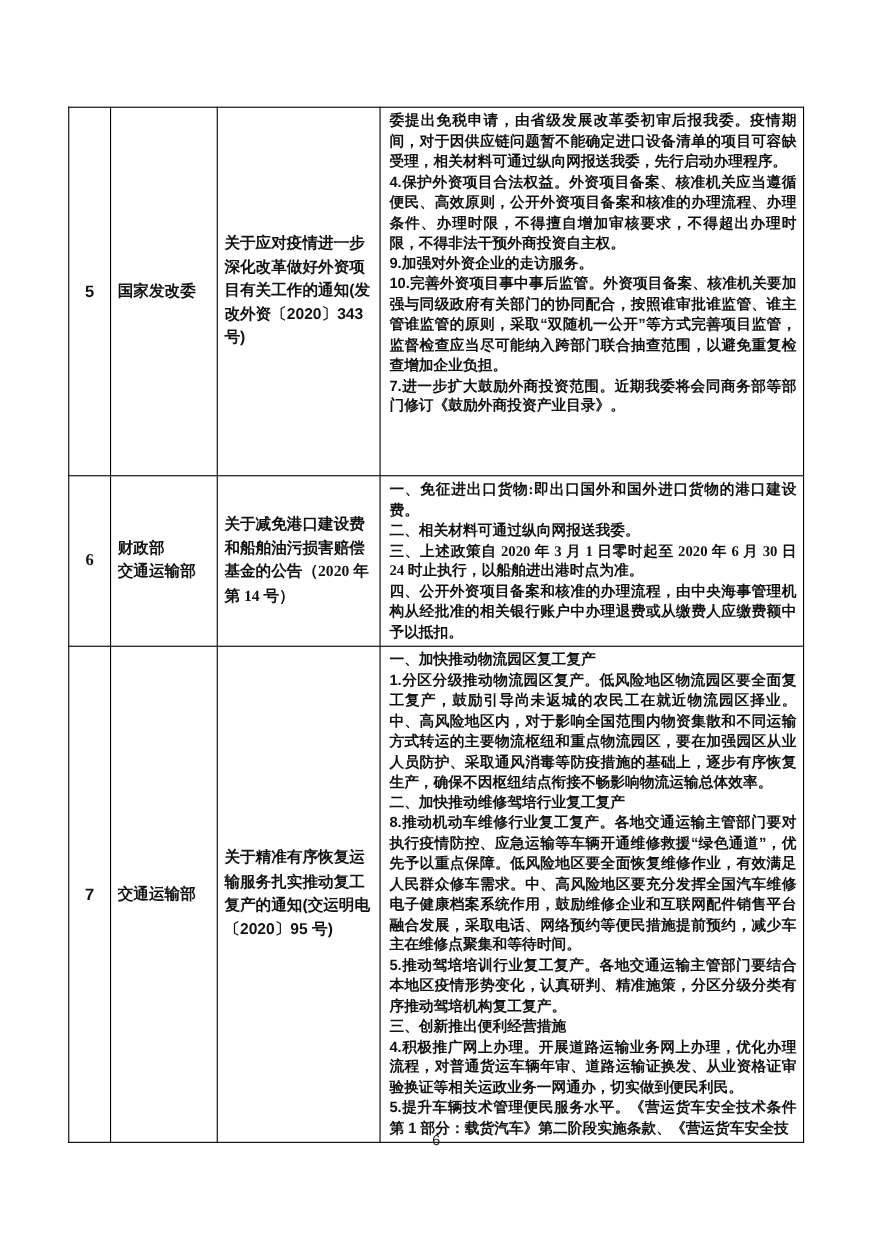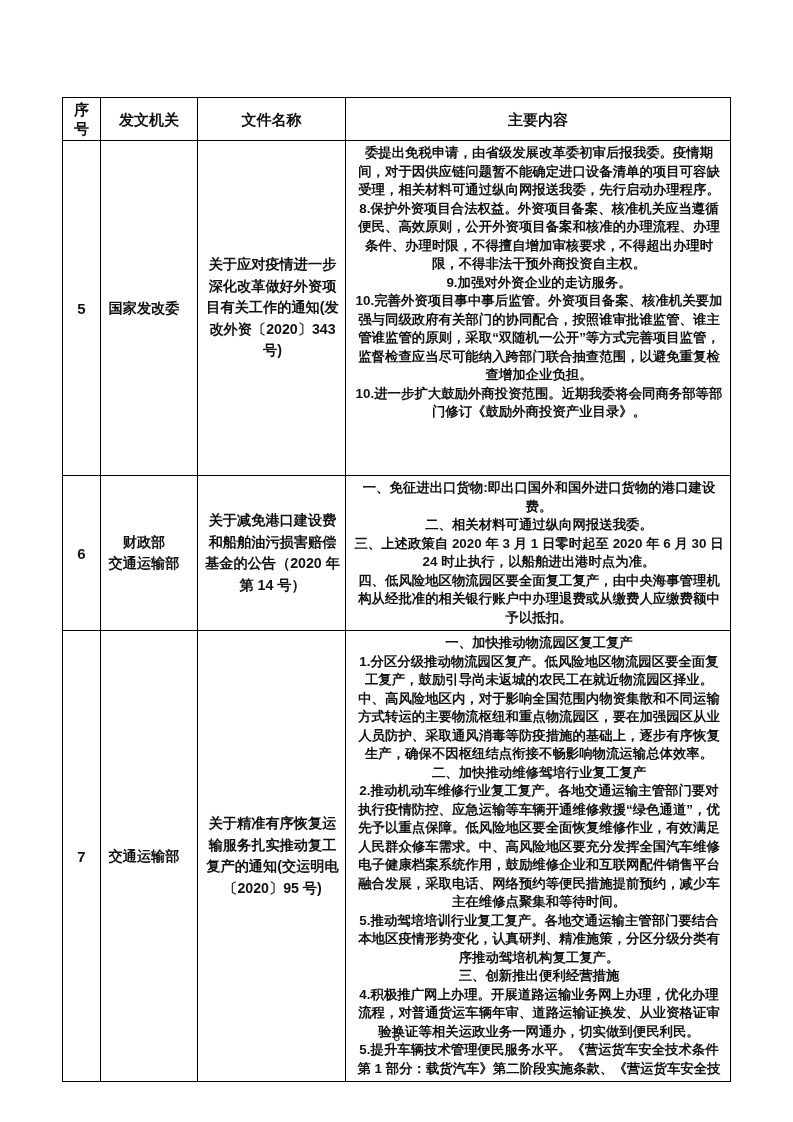--- a/index.html
+++ b/index.html
@@ -22,21 +22,20 @@
     table-layout: fixed;
   }
   table.doc-table col.c1 { width: 38px; }
   table.doc-table col.c2 { width: 97px; }
   table.doc-table col.c3 { width: 148px; }
   table.doc-table col.c4 { width: 385px; }
   table.doc-table td {
     border: 1.6px solid #000;
     box-sizing: border-box;
     overflow: hidden;
-    text-align: center;
   }
   tr.hdr td {
     height: 43px;
     text-align: center;
     vertical-align: middle;
     font-weight: 700;
     font-size: 15px;
     line-height: 19px;
   }
   .hdr-narrow span {
@@ -69,21 +68,21 @@
     vertical-align: top;
     padding: 3px 6px 3px 8px;
     font-weight: 700;
     font-size: 13.4px;
     line-height: 18.5px;
     text-align: justify;
     text-justify: inter-character;
   }
   td.content-cell p { margin: 0; }
   .row5 td { height: 335px; }
-  .row6 td { height: 147px; }
+  .row6 td { height: 147px; font-family: Liberation Serif, serif; }
   .row7 td { height: 451px; margin-top: 12px; }
   .page-number {
     position: absolute;
     top: 1029px;
     left: 0;
     width: 100%;
     text-align: center;
     font-size: 13px;
     font-weight: 400;
     color: #222;
@@ -96,68 +95,62 @@
 
   <table class="doc-table">
     <colgroup>
         <col class="c1">
         <col class="c2">
         <col class="c3">
         <col class="c4">
       </colgroup>
 
     <tbody>
-        <tr class="hdr">
-      <td class="hdr-narrow"><span>序号</span></td>
-      <td>发文机关</td>
-      <td>文件名称</td>
-      <td>主要内容</td>
-    </tr>
 
     <tr class="row5">
       <td class="num-cell">5</td>
       <td class="agency-cell">
         <div>国家发改委</div>
       </td>
       <td class="title-cell">关于应对疫情进一步深化改革做好外资项目有关工作的通知(发改外资〔2020〕343 号)</td>
       <td class="content-cell">
         <p>委提出免税申请，由省级发展改革委初审后报我委。疫情期间，对于因供应链问题暂不能确定进口设备清单的项目可容缺受理，相关材料可通过纵向网报送我委，先行启动办理程序。</p>
-        <p>8.保护外资项目合法权益。外资项目备案、核准机关应当遵循便民、高效原则，公开外资项目备案和核准的办理流程、办理条件、办理时限，不得擅自增加审核要求，不得超出办理时限，不得非法干预外商投资自主权。</p>
+        <p>4.保护外资项目合法权益。外资项目备案、核准机关应当遵循便民、高效原则，公开外资项目备案和核准的办理流程、办理条件、办理时限，不得擅自增加审核要求，不得超出办理时限，不得非法干预外商投资自主权。</p>
         <p>9.加强对外资企业的走访服务。</p>
         <p>10.完善外资项目事中事后监管。外资项目备案、核准机关要加强与同级政府有关部门的协同配合，按照谁审批谁监管、谁主管谁监管的原则，采取“双随机一公开”等方式完善项目监管，监督检查应当尽可能纳入跨部门联合抽查范围，以避免重复检查增加企业负担。</p>
-        <p>10.进一步扩大鼓励外商投资范围。近期我委将会同商务部等部门修订《鼓励外商投资产业目录》。</p>
+        <p>7.进一步扩大鼓励外商投资范围。近期我委将会同商务部等部门修订《鼓励外商投资产业目录》。</p>
       </td>
     </tr>
 
     <tr class="row6">
       <td class="num-cell">6</td>
       <td class="agency-cell">
         <div>财政部</div>
         <div>交通运输部</div>
       </td>
       <td class="title-cell">关于减免港口建设费和船舶油污损害赔偿基金的公告（2020 年第 14 号）</td>
       <td class="content-cell">
         <p>一、免征进出口货物:即出口国外和国外进口货物的港口建设费。</p>
         <p>二、相关材料可通过纵向网报送我委。</p>
         <p>三、上述政策自 2020 年 3 月 1 日零时起至 2020 年 6 月 30 日 24 时止执行，以船舶进出港时点为准。</p>
-        <p>四、低风险地区物流园区要全面复工复产，由中央海事管理机构从经批准的相关银行账户中办理退费或从缴费人应缴费额中予以抵扣。</p>
+        <p>四、公开外资项目备案和核准的办理流程，由中央海事管理机构从经批准的相关银行账户中办理退费或从缴费人应缴费额中予以抵扣。</p>
       </td>
     </tr>
 
     <tr class="row7">
       <td class="num-cell">7</td>
       <td class="agency-cell">
         <div>交通运输部</div>
       </td>
       <td class="title-cell">关于精准有序恢复运输服务扎实推动复工复产的通知(交运明电〔2020〕95 号)</td>
       <td class="content-cell">
         <p>一、加快推动物流园区复工复产</p>
         <p>1.分区分级推动物流园区复产。低风险地区物流园区要全面复工复产，鼓励引导尚未返城的农民工在就近物流园区择业。中、高风险地区内，对于影响全国范围内物资集散和不同运输方式转运的主要物流枢纽和重点物流园区，要在加强园区从业人员防护、采取通风消毒等防疫措施的基础上，逐步有序恢复生产，确保不因枢纽结点衔接不畅影响物流运输总体效率。</p>
         <p>二、加快推动维修驾培行业复工复产</p>
-        <p>2.推动机动车维修行业复工复产。各地交通运输主管部门要对执行疫情防控、应急运输等车辆开通维修救援“绿色通道”，优先予以重点保障。低风险地区要全面恢复维修作业，有效满足人民群众修车需求。中、高风险地区要充分发挥全国汽车维修电子健康档案系统作用，鼓励维修企业和互联网配件销售平台融合发展，采取电话、网络预约等便民措施提前预约，减少车主在维修点聚集和等待时间。</p>
+        <p>8.推动机动车维修行业复工复产。各地交通运输主管部门要对执行疫情防控、应急运输等车辆开通维修救援“绿色通道”，优先予以重点保障。低风险地区要全面恢复维修作业，有效满足人民群众修车需求。中、高风险地区要充分发挥全国汽车维修电子健康档案系统作用，鼓励维修企业和互联网配件销售平台融合发展，采取电话、网络预约等便民措施提前预约，减少车主在维修点聚集和等待时间。</p>
         <p>5.推动驾培培训行业复工复产。各地交通运输主管部门要结合本地区疫情形势变化，认真研判、精准施策，分区分级分类有序推动驾培机构复工复产。</p>
         <p>三、创新推出便利经营措施</p>
         <p>4.积极推广网上办理。开展道路运输业务网上办理，优化办理流程，对普通货运车辆年审、道路运输证换发、从业资格证审验换证等相关运政业务一网通办，切实做到便民利民。</p>
         <p>5.提升车辆技术管理便民服务水平。《营运货车安全技术条件第 1 部分：载货汽车》第二阶段实施条款、《营运货车安全技</p>
       </td>
     </tr>
   </tbody>
     </table>
 
   <div class="page-number">6</div>

